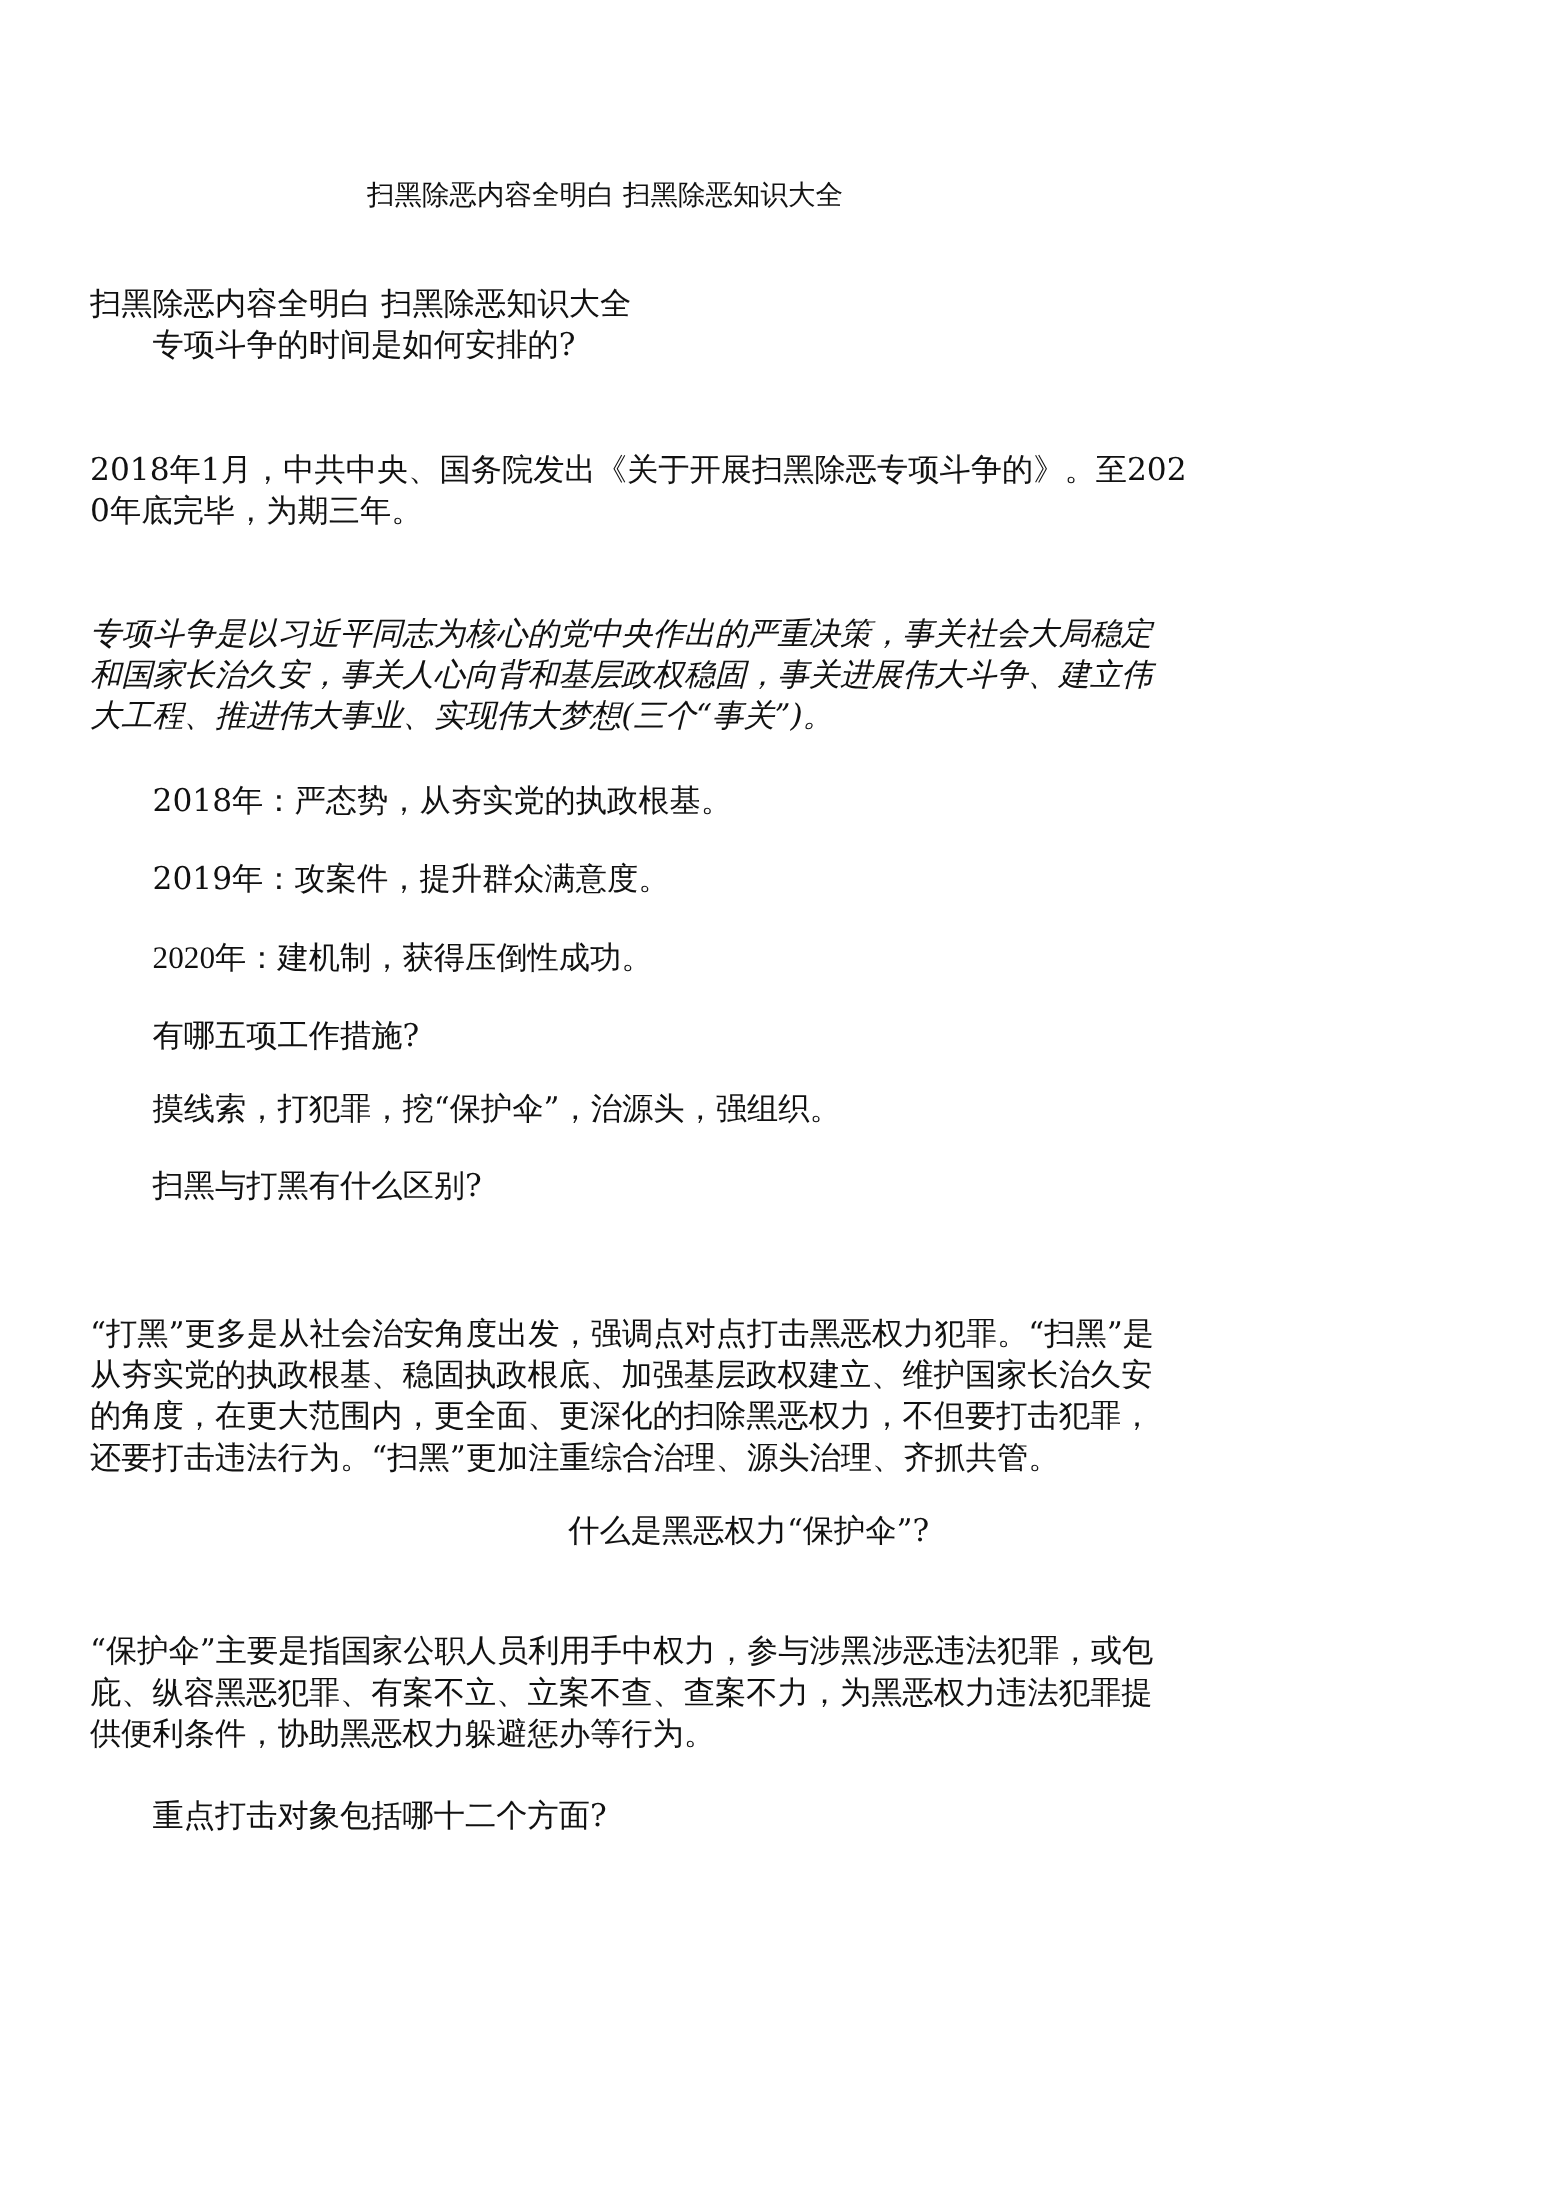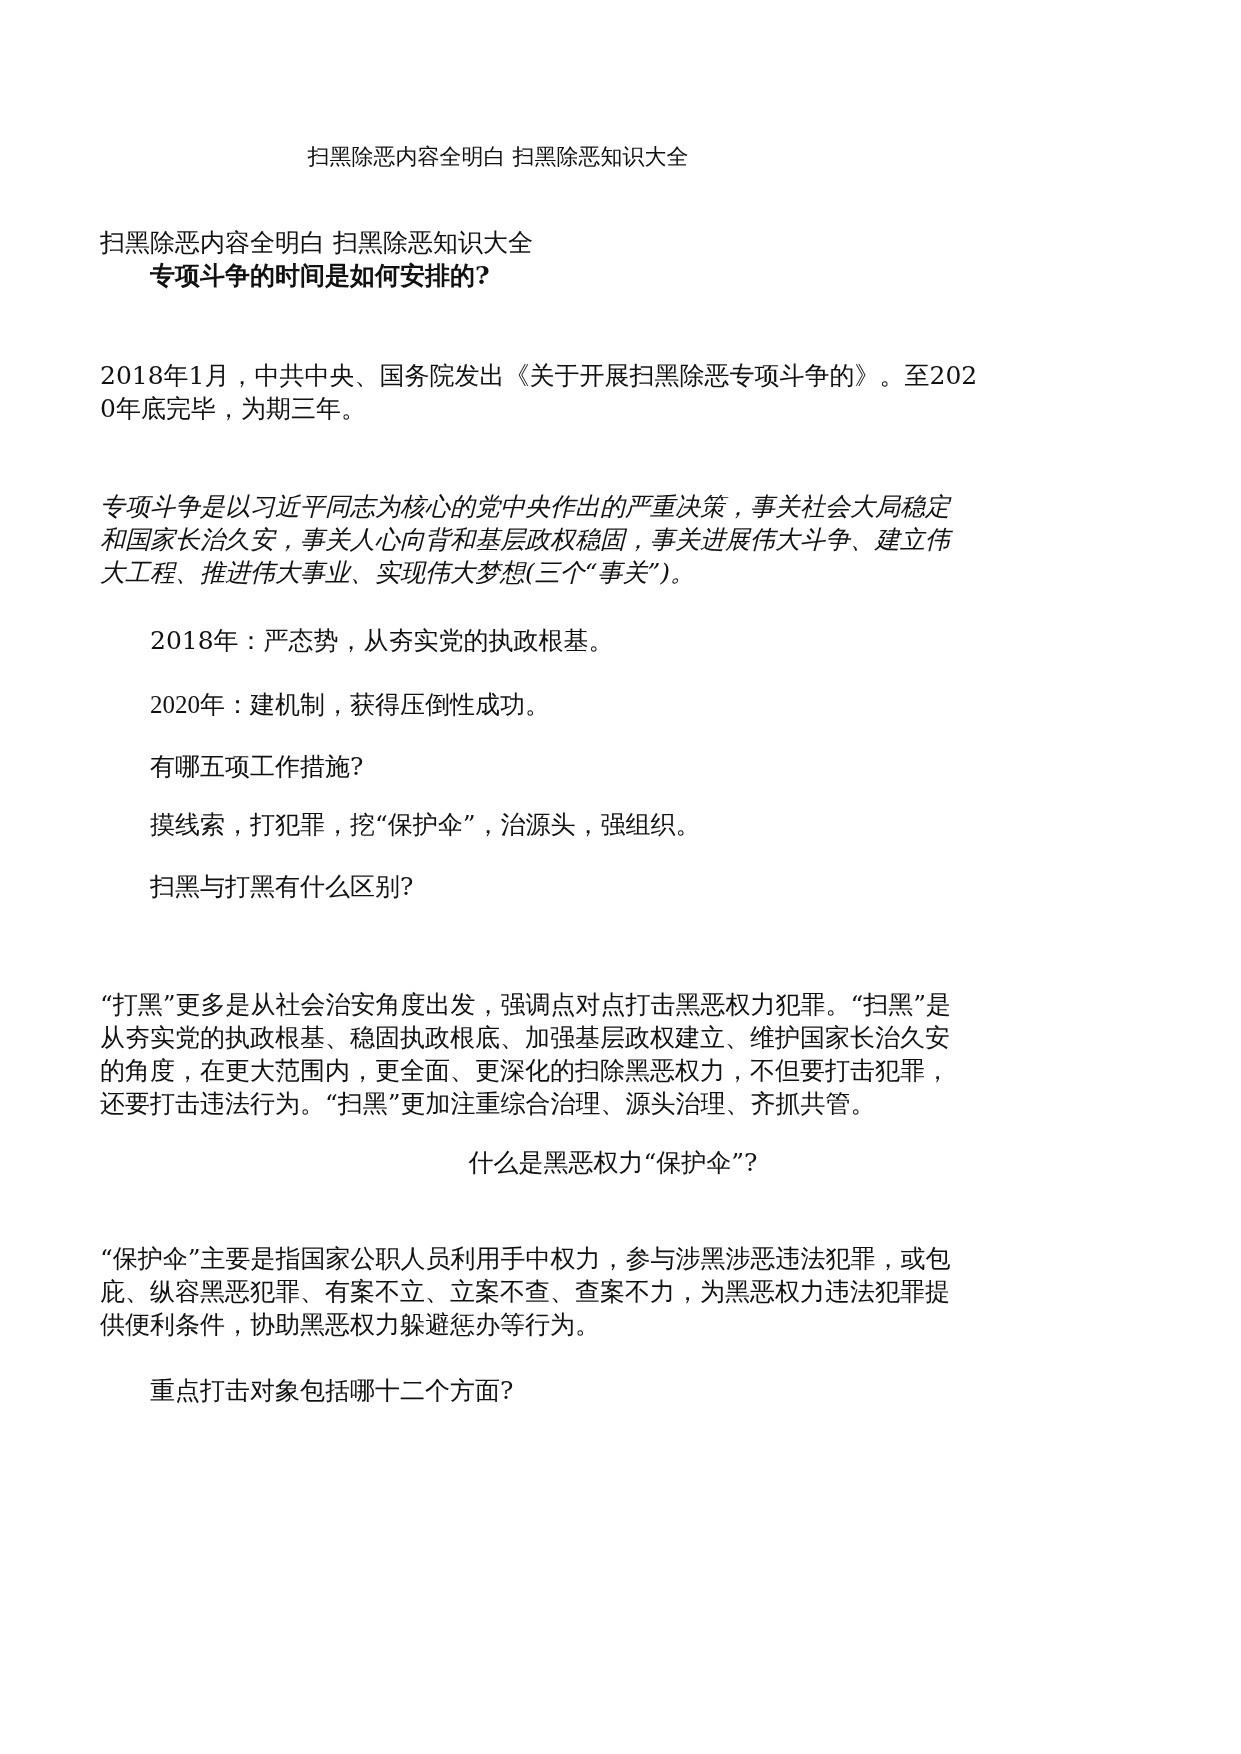--- a/index.html
+++ b/index.html
@@ -11,21 +11,21 @@
     width: 1241px;
     height: 1754px;
     overflow: hidden;
     font-family: "DejaVu Serif", "Liberation Serif", serif;
     color: #111111;
   }
   .page {
     box-sizing: border-box;
     width: 1241px;
     height: 1754px;
-    padding: 140px 165px 0 100px;
+    padding: 140px 165px 0 72px;
     background: #ffffff;
   }
   .doc-title {
     font-size: 22px;
     line-height: 33px;
     font-weight: normal;
     margin: 0;
     padding: 0 180px 0 0;
     text-align: center;
     white-space: nowrap;
@@ -33,21 +33,21 @@
   p {
     font-size: 25px;
     line-height: 33px;
     margin: 0;
     padding: 0;
   }
   .heading { }
   .question { text-indent: 2em; }
   .item     { text-indent: 2em; }
   .answer   { white-space: pre-line; word-break: break-all; }
-  .mt0  { margin-top: 0; font-weight: bold; }
+  .mt0  { margin-top: 0; }
   .mt25 { margin-top: 25px; }
   .mt26 { margin-top: 26px; text-align: center; }
   .mt29 { margin-top: 29px; }
   .mt30 { margin-top: 30px; }
   .mt31 { margin-top: 31px; font-family: Liberation Serif, serif; }
   .mt33 { margin-top: 33px; }
   .mt35 { margin-top: 35px; }
   .mt53 { margin-top: 53px; }
   .mt63 { margin-top: 63px; }
   .mt65 { margin-top: 65px; font-style: italic; }
@@ -69,20 +69,21 @@
 0年底完毕，为期三年。</p>
 
 
   <p class="answer mt65">专项斗争是以习近平同志为核心的党中央作出的严重决策，事关社会大局稳定
 和国家长治久安，事关人心向背和基层政权稳固，事关进展伟大斗争、建立伟
 大工程、推进伟大事业、实现伟大梦想(三个“事关”)。</p>
 
 
   <p class="item mt35">2018年：严态势，从夯实党的执政根基。</p>
 
+  <p class="item mt29">2019年：攻案件，提升群众满意度。</p>
 
   <p class="item mt31">2020年：建机制，获得压倒性成功。</p>
 
   <p class="question mt29">有哪五项工作措施?</p>
 
   <p class="item mt25">摸线索，打犯罪，挖“保护伞”，治源头，强组织。</p>
 
   <p class="question mt29">扫黑与打黑有什么区别?</p>
 
   <p class="answer mt85">“打黑”更多是从社会治安角度出发，强调点对点打击黑恶权力犯罪。“扫黑”是

